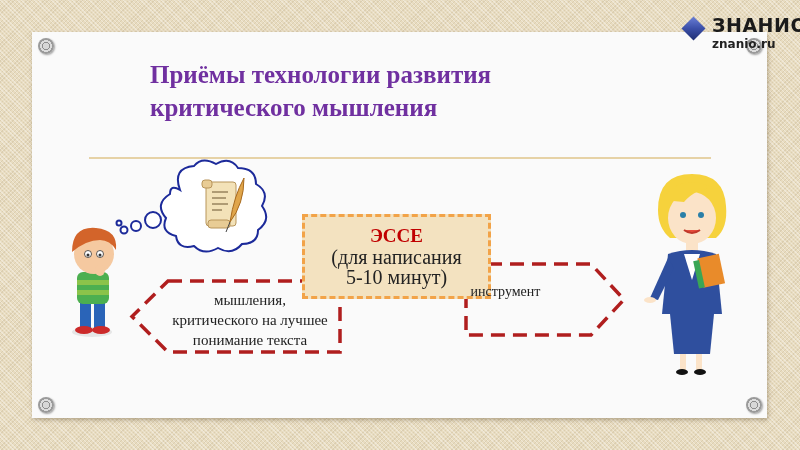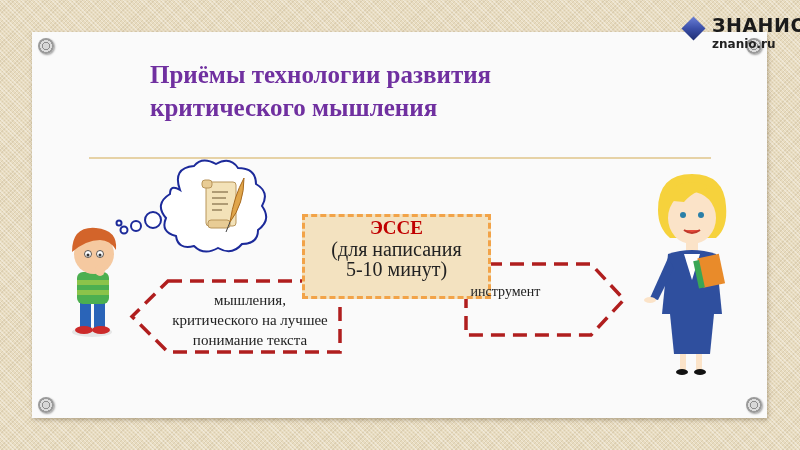--- a/index.html
+++ b/index.html
@@ -49,21 +49,21 @@
     position: absolute; left: 89px; top: 157px; width: 622px; height: 2px;
     background: #e6d2a6;
   }
   .essay-box {
     position: absolute; left: 302px; top: 214px; width: 189px; height: 85px;
     background: #f3e2c0; box-sizing: border-box;
     border: 3px dashed #f2a348;
     text-align: center; font-family: "Liberation Serif", "DejaVu Serif", serif;
   }
   .essay-title {
-    display: block; color: #c00000; font-weight: bold; font-size: 19px; line-height: 22px;
+    display: block; margin-top: 8px; color: #c00000; font-weight: bold; font-size: 19px; line-height: 22px;
   }
   .essay-sub {
     display: block; color: #222; font-size: 20px; line-height: 20px;
   }
   .shape-svg { position: absolute; overflow: visible; }
   .shape-text {
     position: absolute; text-align: center; color: #222;
     font-family: "Liberation Serif", "DejaVu Serif", serif;
   }
   .left-text { left: 150px; top: 290px; width: 200px; font-size: 15px; line-height: 20px; }

